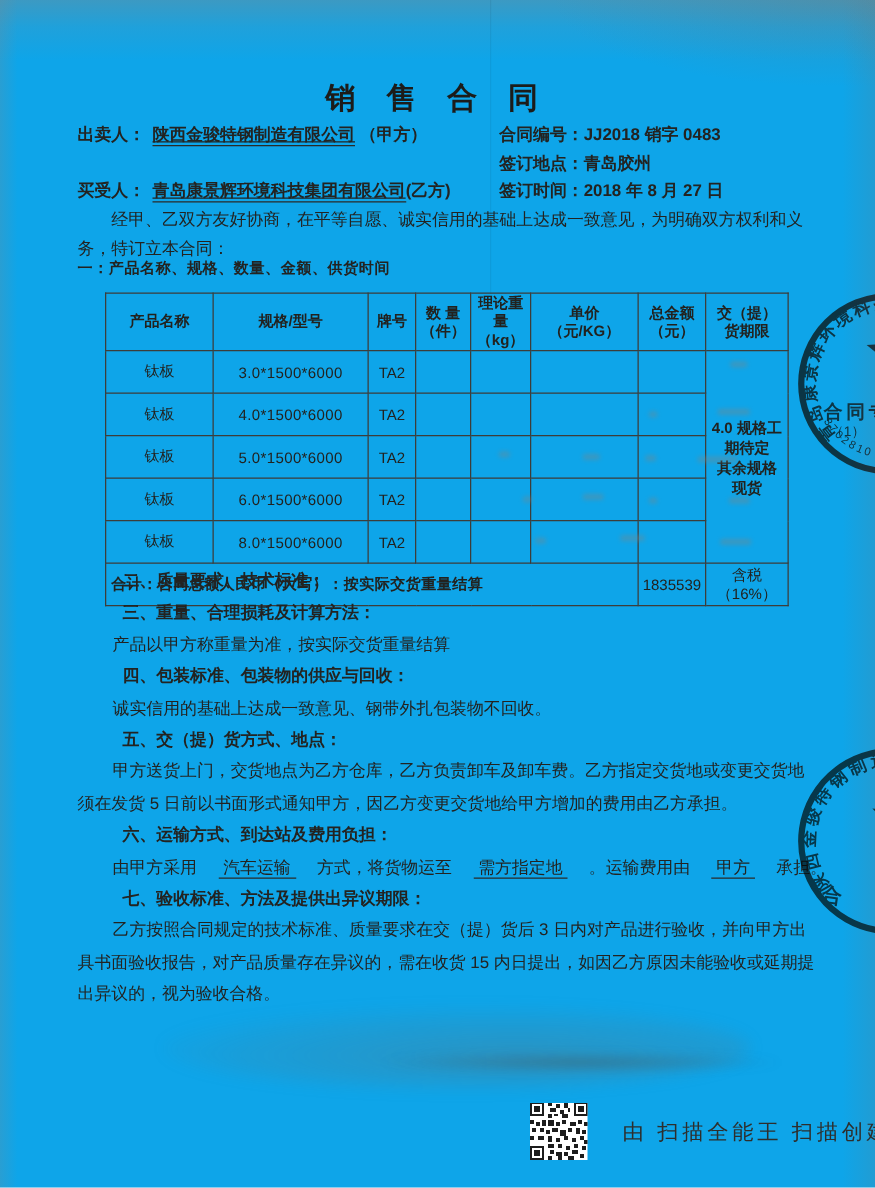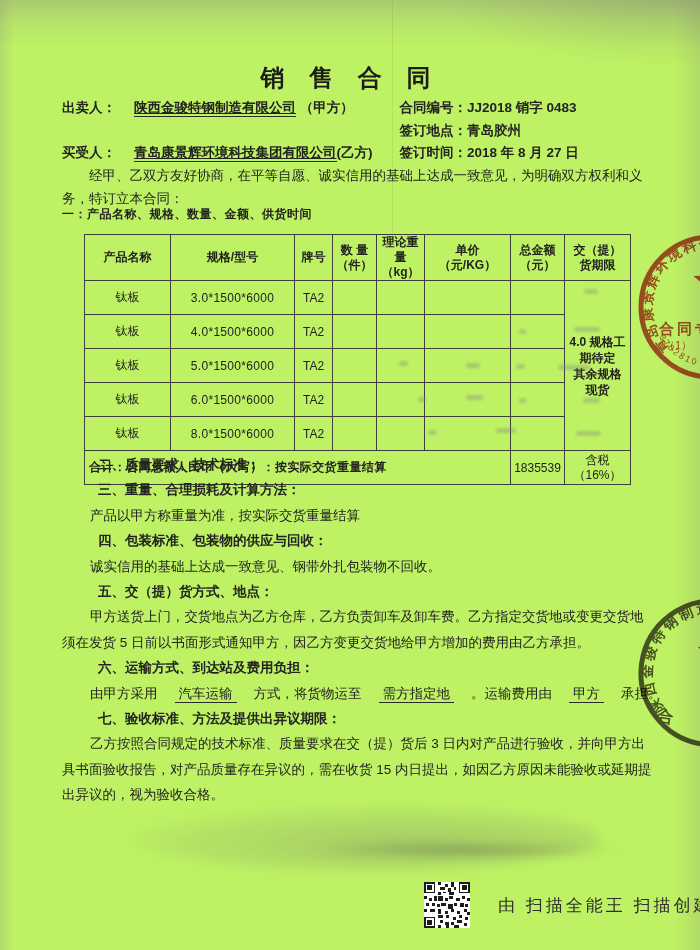--- a/index.html
+++ b/index.html
@@ -1,37 +1,37 @@
 <!DOCTYPE html>
 <html><head>
 <meta charset="utf-8">
 <style>
   html,body{margin:0;padding:0;}
   body{width:700px;height:950px;overflow:hidden;background:#eceae7;}
-  .page{position:relative;width:700px;height:950px;background:#bef264;overflow:hidden;
+  .page{position:relative;width:700px;height:950px;background:#0ea5e9;overflow:hidden;
         font-family:"Liberation Sans","DejaVu Sans",sans-serif;color:#232321;}
   
   .shade{position:absolute;pointer-events:none;}
   .shade-top{left:0;top:0;right:0;height:48px;background:linear-gradient(180deg,rgba(135,135,132,.38),rgba(135,135,132,.14) 45%,rgba(135,135,132,0));}
   .shade-topright{right:0;top:0;width:260px;height:70px;background:radial-gradient(ellipse at 90% 0%,rgba(120,120,116,.28),transparent 70%);}
   .shade-right{right:0;top:0;bottom:0;width:26px;background:linear-gradient(90deg,rgba(120,116,110,0),rgba(120,116,110,.18));}
   .shade-left{left:0;top:0;bottom:0;width:14px;background:linear-gradient(270deg,rgba(135,135,132,0),rgba(135,135,132,.22));}
   .smudge-bottom{left:130px;top:806px;width:470px;height:64px;border-radius:50%;
       background:radial-gradient(ellipse at 60% 60%,rgba(108,108,105,.30),rgba(108,108,105,.12) 55%,transparent 78%);filter:blur(6px);}
   .smudge-bottom2{left:300px;top:842px;width:330px;height:16px;border-radius:50%;
       background:radial-gradient(ellipse,rgba(72,72,68,.38),transparent 70%);filter:blur(4px);}
   .fold-line{left:392px;top:0;width:1px;height:235px;background:rgba(0,0,0,.06);}
 
   .title{position:absolute;top:62px;left:0;width:100%;text-align:center;
          font-size:24px;font-weight:bold;letter-spacing:9px;color:#1c1c1a;}
 
   .hdr{position:absolute;top:97px;left:62px;right:46px;display:grid;grid-template-columns:57% 43%;font-size:13.5px;font-weight:bold;}
   .hline{height:22.5px;line-height:22.5px;white-space:nowrap;}
   .uline{border-bottom:1.2px solid #2a2a28;padding-bottom:1px;text-decoration:underline;}
-  .hdr .lbl{margin-right:18px;}
+  .hdr .lbl{margin-right:6px;}
 
   .intro{position:absolute;top:165px;left:62px;right:52px;font-size:13.5px;line-height:22.5px;text-align:justify;}
   .intro .l1{text-indent:2em;}
   .sec1{position:absolute;top:206px;left:62px;font-size:12px;font-weight:bold;letter-spacing:.5px;}
 
   
   table.prod{position:absolute;top:234px;left:84px;border-collapse:collapse;table-layout:fixed;
              font-size:12px;color:#22221f;}
   table.prod th,table.prod td{border:1.4px solid #3d3d3a;padding:0 2px;text-align:center;overflow:hidden;}
   table.prod th{height:36px;font-weight:bold;line-height:15px;}

